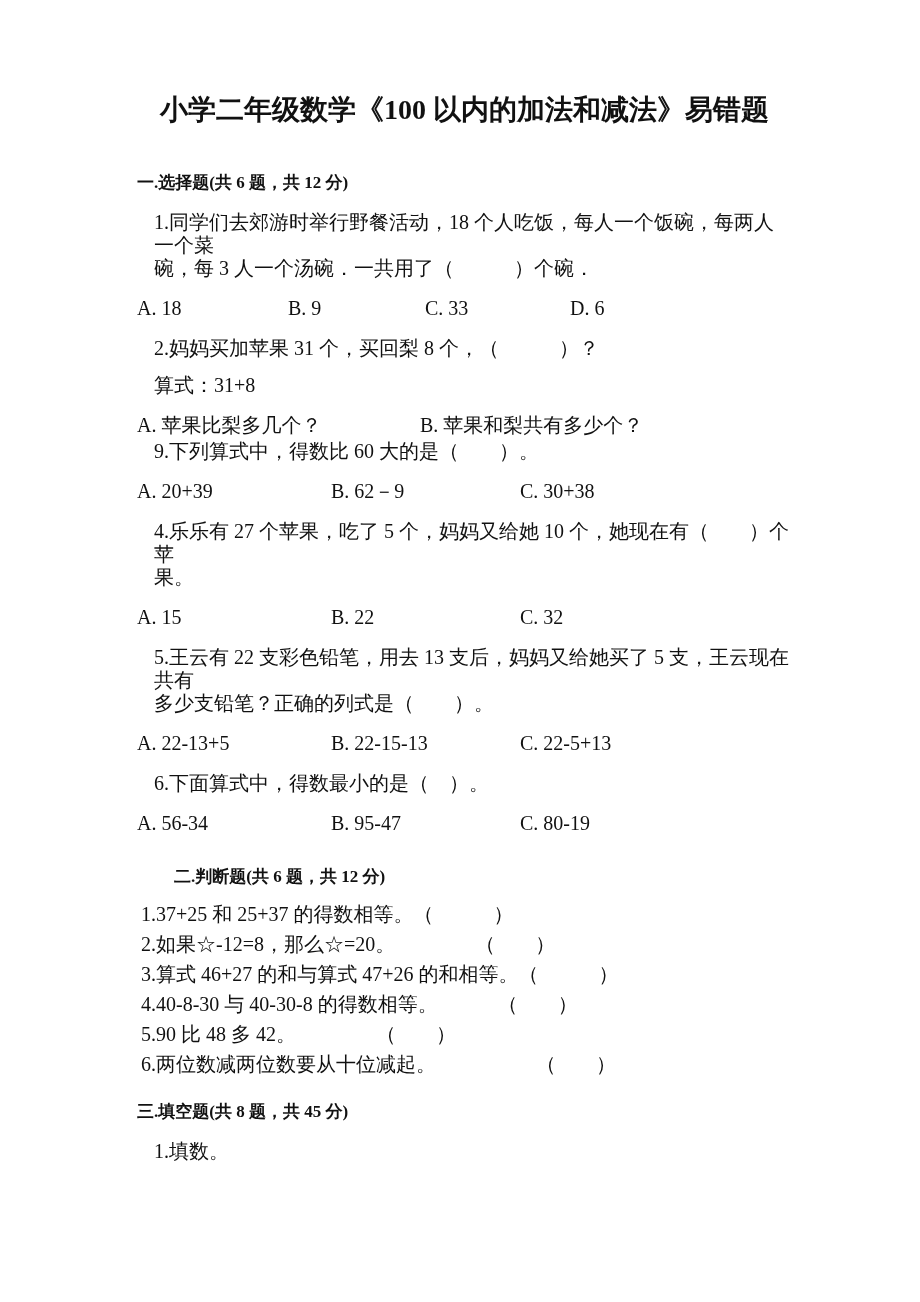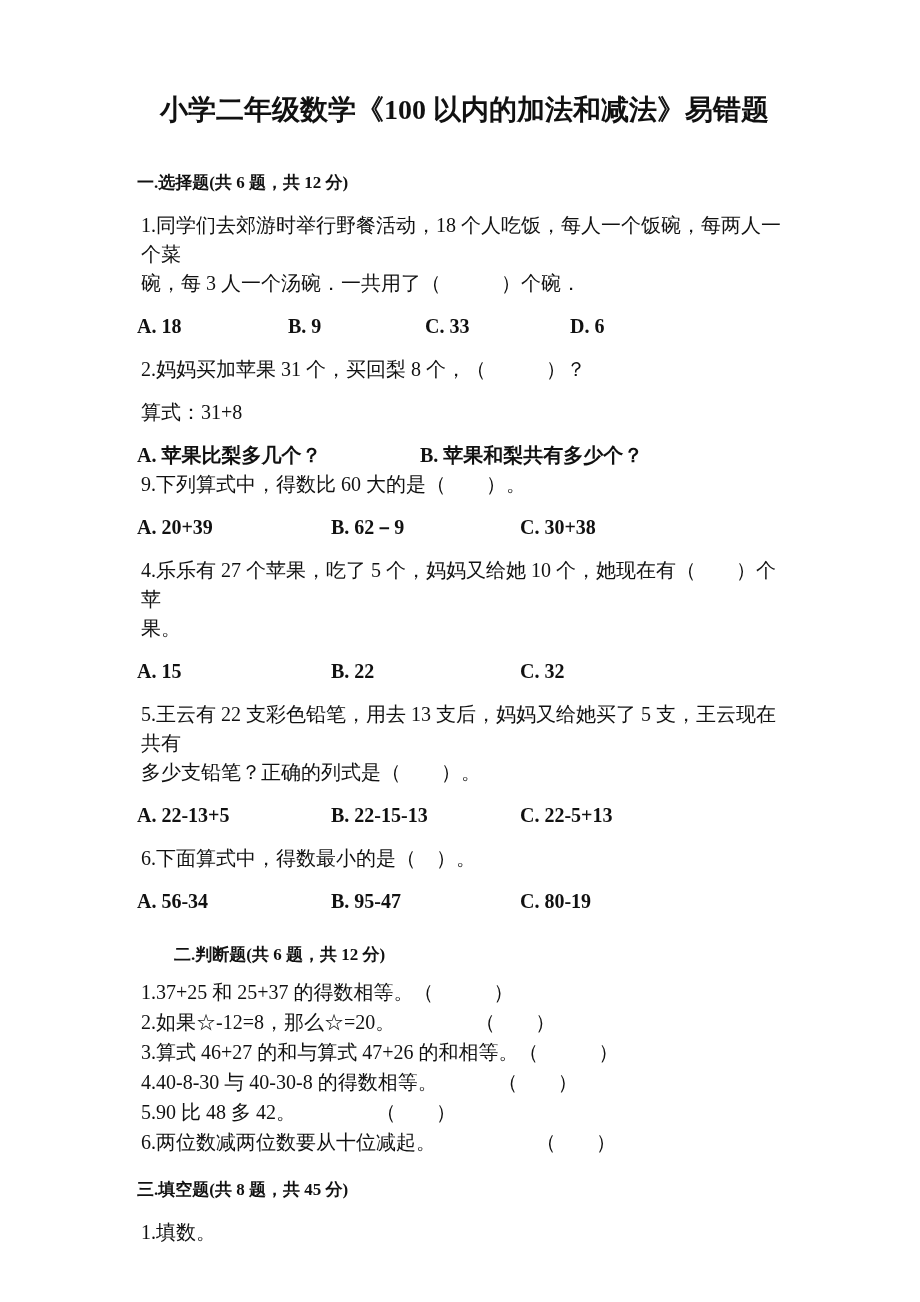--- a/index.html
+++ b/index.html
@@ -31,31 +31,31 @@
   }
   .sec-heading {
     font-size: 17px;
     font-weight: 700;
     margin: 0 0 14px 0;
     line-height: 29px;
     white-space: pre-wrap;
   }
   .p {
     font-size: 20px;
-    line-height: 29px;
-    margin: 0 0 14px 4px;
+    line-height: 23px;
+    margin: 0 0 14px 17px;
     white-space: pre-wrap;
   }
   .opts {
     display: flex;
     font-size: 20px;
     line-height: 29px;
     margin: 0 0 14px 0;
   }
-  .opts .o { white-space: pre-wrap; flex: 0 0 auto; font-weight: bold; }
+  .opts .o { white-space: pre-wrap; flex: 0 0 auto; }
   
   .w151 { width: 151px; }
   .w137 { width: 137px; }
   .w145 { width: 145px; }
   
   .w194 { width: 194px; }
   .w189 { width: 189px; }
   
   .w283 { width: 283px; }
   .mb0  { margin-bottom: 0; }

